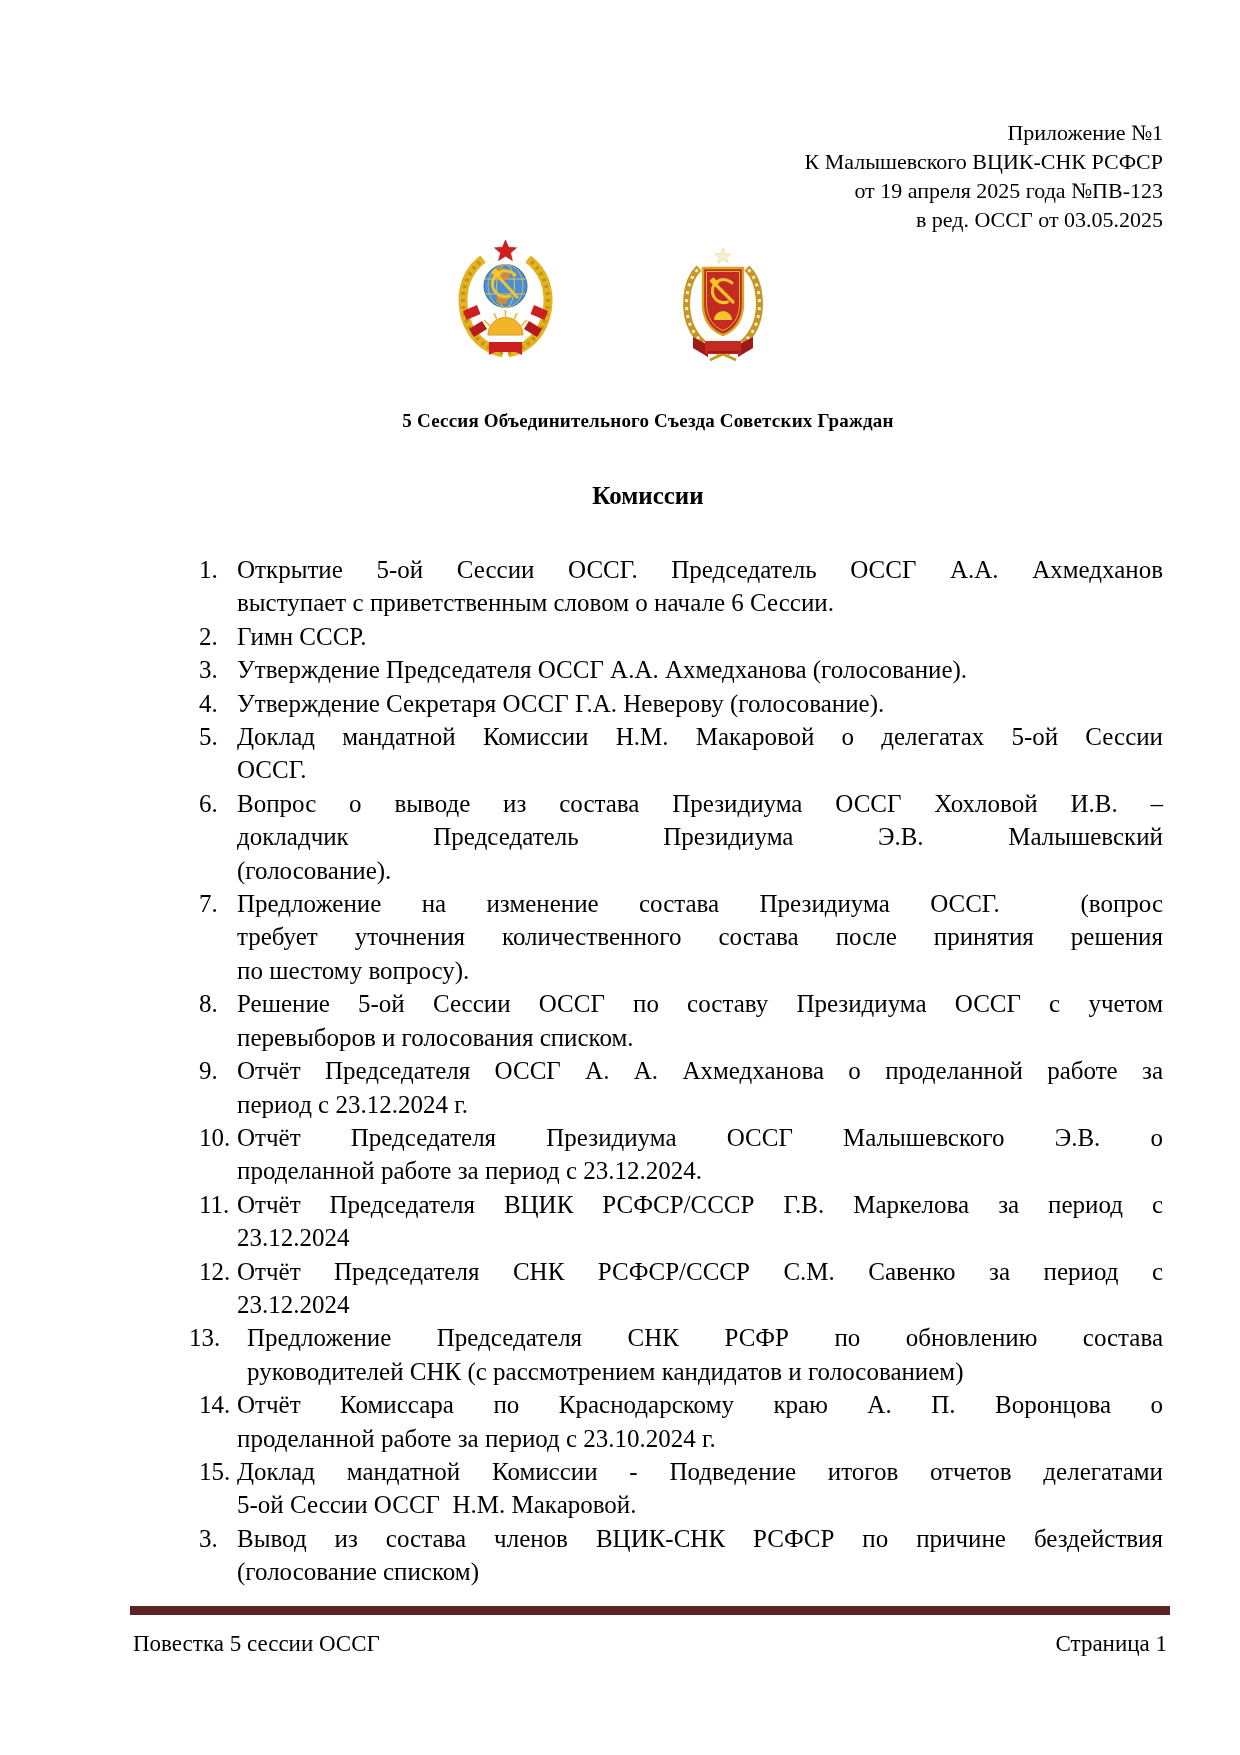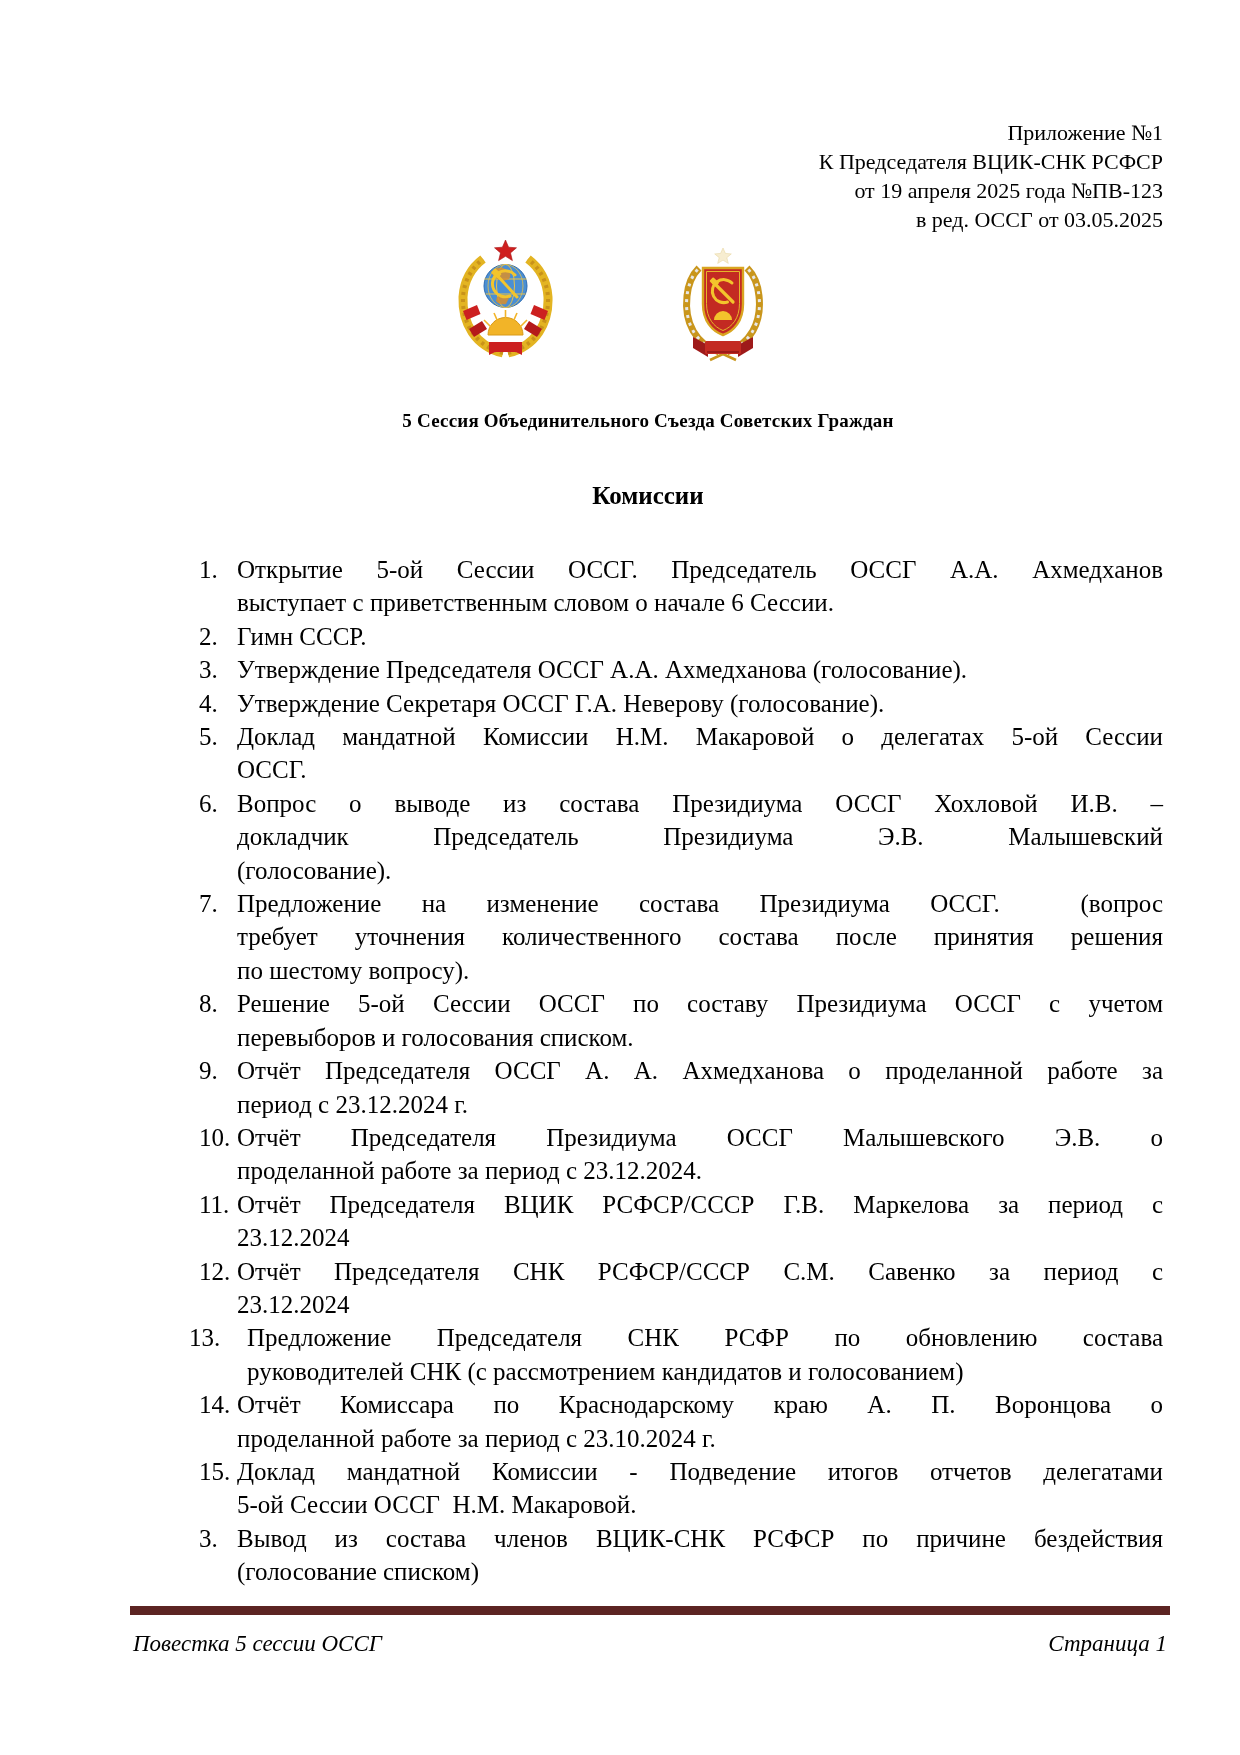--- a/index.html
+++ b/index.html
@@ -33,31 +33,31 @@
   .agenda-item.alt .num { width:114px; padding-left:56px; }
   .agenda-item .txt { flex:1 1 auto; min-width:0; }
   .txt .line { text-align:justify; text-align-last:justify; }
   .txt .line.last { text-align-last:left; }
   .footer-rule {
     position:absolute; left:130px; top:1598px; width:1040px; height:3px;
     border-top:7px solid #5c2422; border-bottom:2px solid #5c2422;
   }
   .footer-row {
     position:absolute; left:133px; top:1621px; width:1034px;
-    display:flex; justify-content:space-between; font-size:23px; line-height:30px;font-style:italic;
+    display:flex; justify-content:space-between; font-size:23px; line-height:30px;
   }
 </style>
 </head>
 <body>
 
 <div class="page">
 
   <div class="header-block">
       <div>Приложение №1</div>
-      <div>К Председателя ВЦИК-СНК РСФСР</div>
+      <div>К Малышевского ВЦИК-СНК РСФСР</div>
       <div>от 19 апреля 2025 года №ПВ-123</div>
       <div>в ред. ОССГ от 03.05.2025</div>
     </div>
 
   <div class="emblem emblem-ussr">
     <svg width="105" height="121" viewBox="0 0 105 121">
 
       <path d="M50 114 C22 107 9 84 10 58 C11 43 18 29 30 20" fill="none" stroke="#e3b422" stroke-width="9"></path>
       <path d="M50 114 C22 107 9 84 10 58 C11 43 18 29 30 20" fill="none" stroke="#c8921a" stroke-width="4" stroke-dasharray="3 4"></path>
       <path d="M55 114 C83 107 96 84 95 58 C94 43 87 29 75 20" fill="none" stroke="#e3b422" stroke-width="9"></path>

